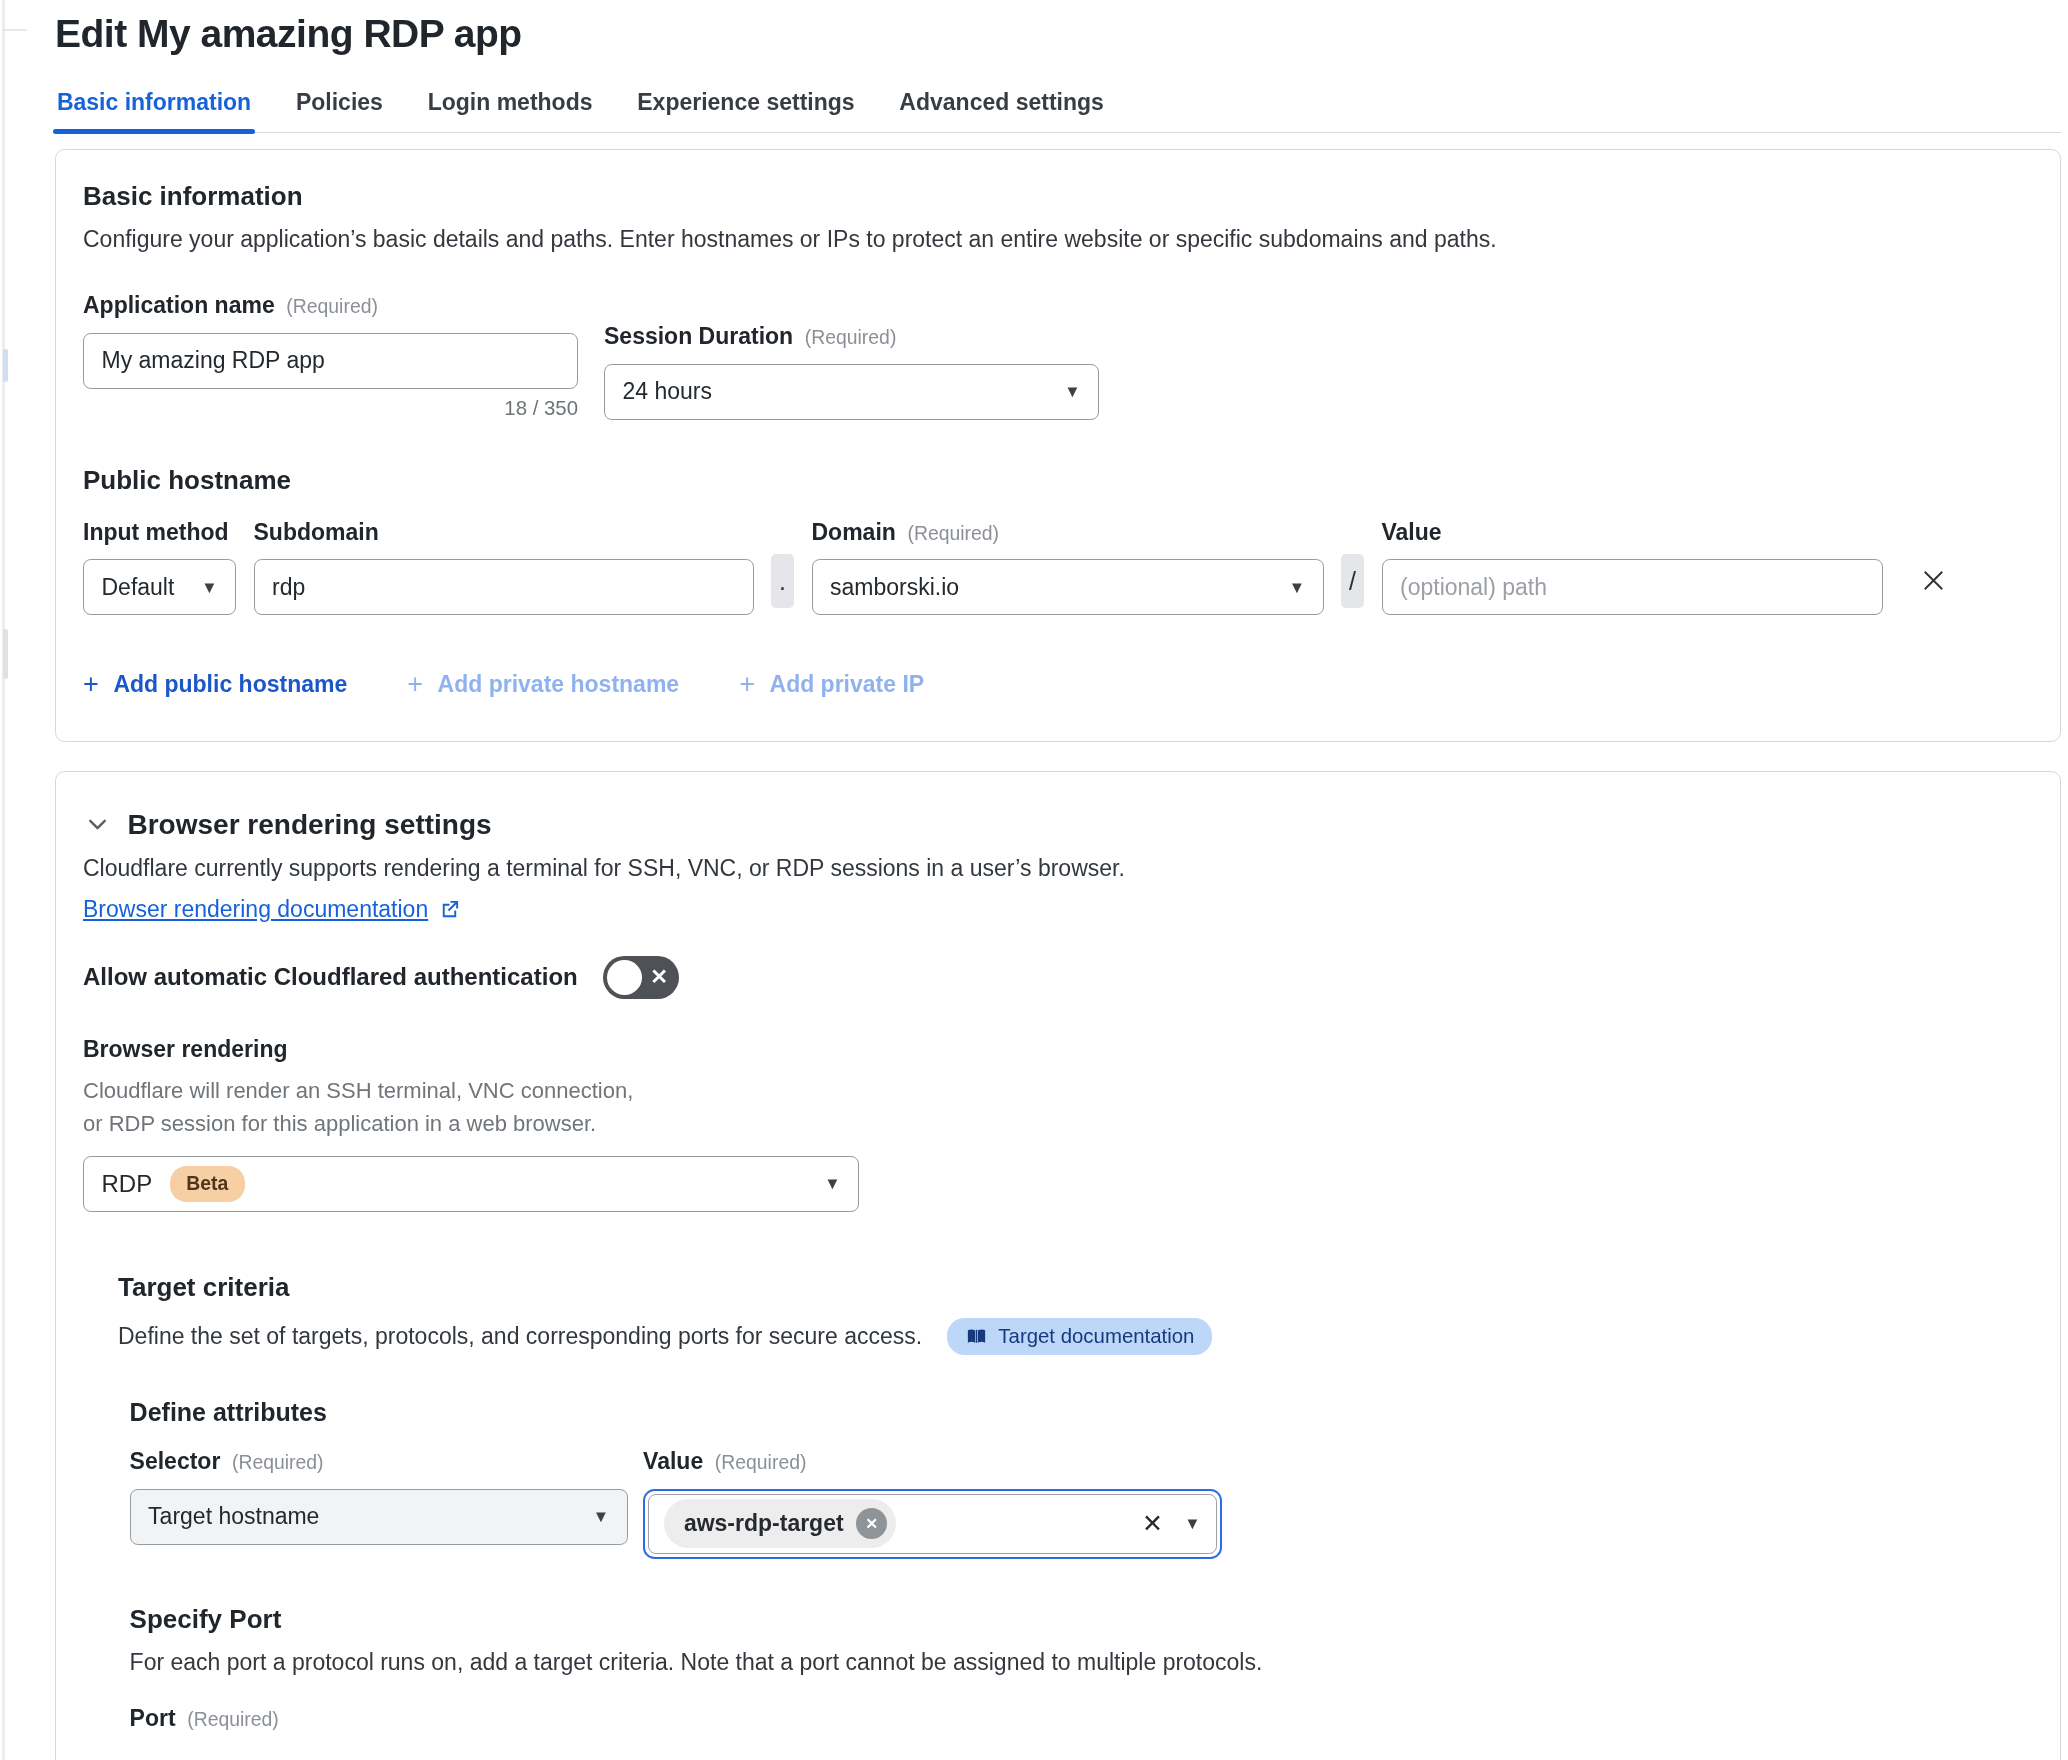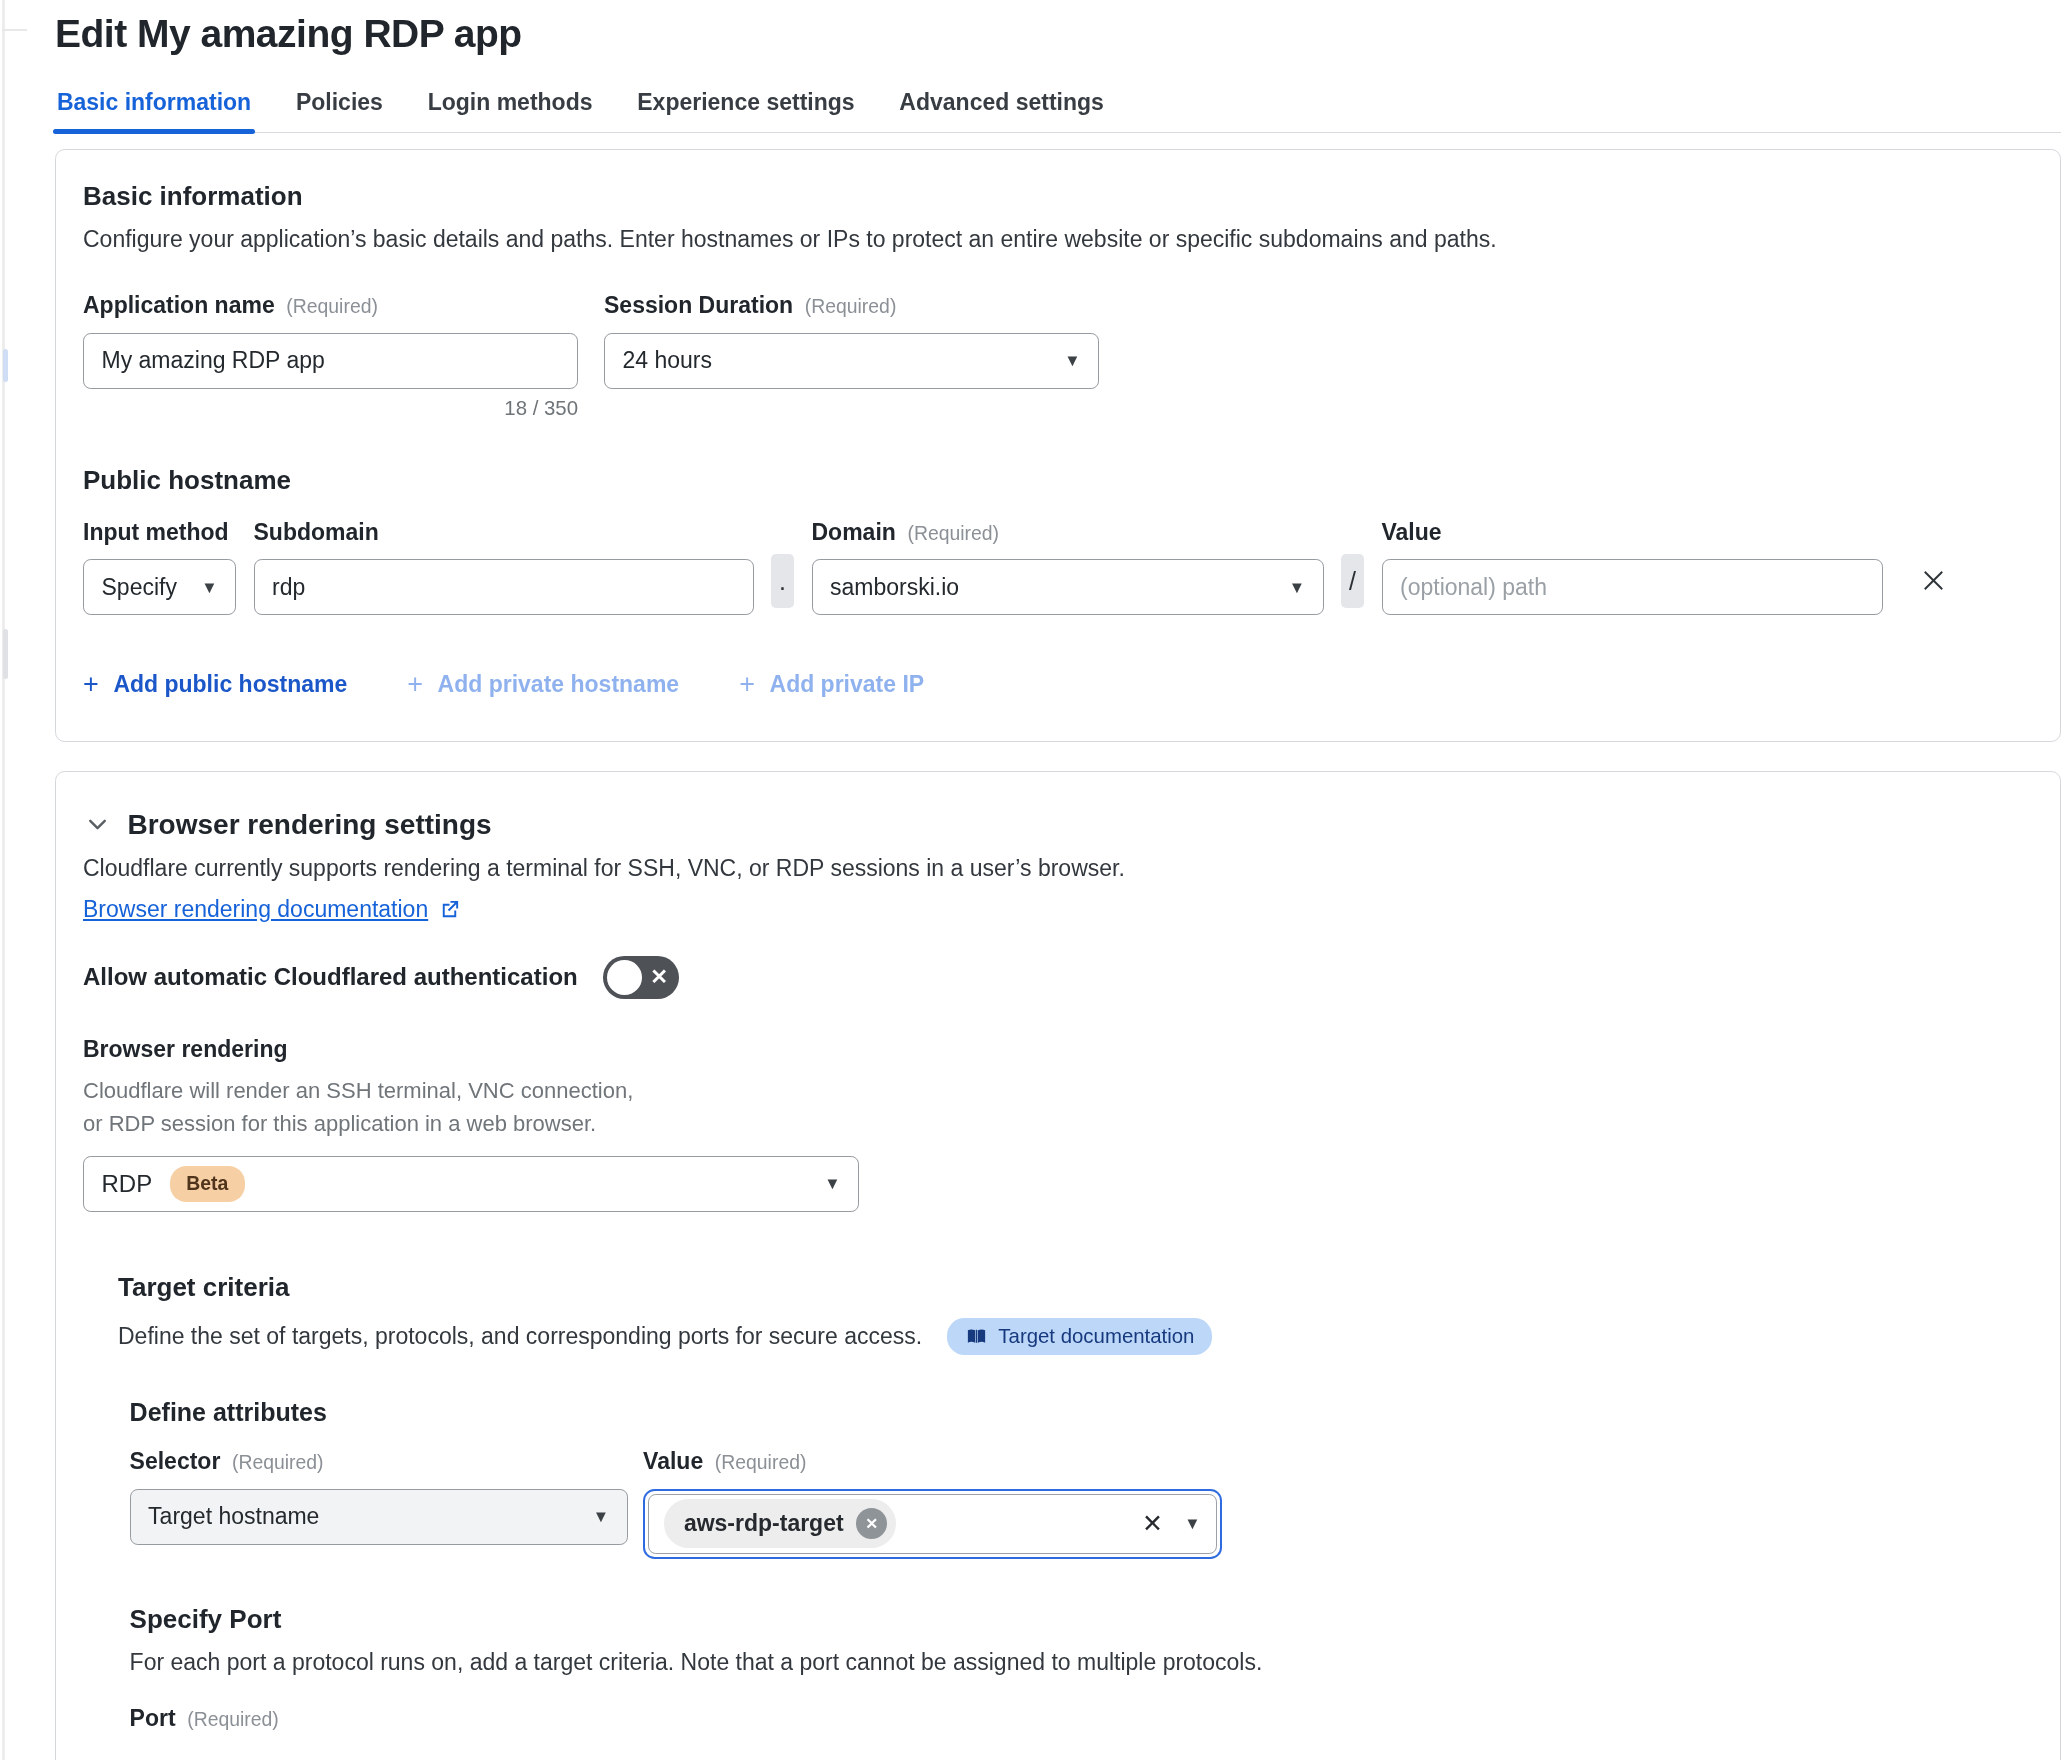--- a/index.html
+++ b/index.html
@@ -35,21 +35,21 @@
     height: 56px; border: 1px solid #969ba1; border-radius: 7.8px; background: #fff;
     font-size: 23px; color: #24292e; padding: 0 17.5px; font-family: "Liberation Sans", sans-serif;
   }
   .text-input { display: block; width: 100%; }
   input::placeholder { color: #9aa0a6; }
   .select-box { display: flex; align-items: center; justify-content: space-between; cursor: pointer; }
   .chevron { font-size: 16.5px; color: #3c4146; flex: none; margin-left: 15.5px; }
 
   .fields-row { display: flex; gap: 26px; margin-top: 39px; }
   .field-col { display: flex; flex-direction: column; gap: 13.6px; }
-  .w510 { width: 495px; }
+  .w510 { width: 495px; justify-content: flex-end; }
   .char-count { font-size: 20.4px; color: #6f7478; text-align: right; margin-top: 7.8px; }
 
   .section-title { font-size: 26px; font-weight: 700; color: #21262c; margin-top: 45px; }
 
   
   .hostname-row { display: flex; align-items: flex-end; gap: 17.5px; margin-top: 23px; }
   .sep-box { height: 54px; min-width: 23px; padding: 0 3.9px; background: #e4e6e9; border-radius: 4.9px;
              display: flex; align-items: center; justify-content: center; font-size: 25px; color: #2b3036; margin-bottom: 6.8px; }
   .row-close { margin: 0 0 19.4px 17.5px; cursor: pointer; line-height: 0; }
 
@@ -152,21 +152,21 @@
         </div>
       </div>
     </div>
 
     <h2 class="section-title">Public hostname</h2>
 
     <div class="hostname-row">
       <div class="field-col" style="width:153px">
         <span class="field-label">Input method</span>
         <div class="select-box">
-          <span>Specify</span>
+          <span>Default</span>
           <span class="chevron">▼</span>
         </div>
       </div>
 
       <div class="field-col" style="width:500px">
         <span class="field-label">Subdomain</span>
         <input class="text-input" type="text" value="rdp" style="">
       </div>
 
       <div class="sep-box">.</div>

